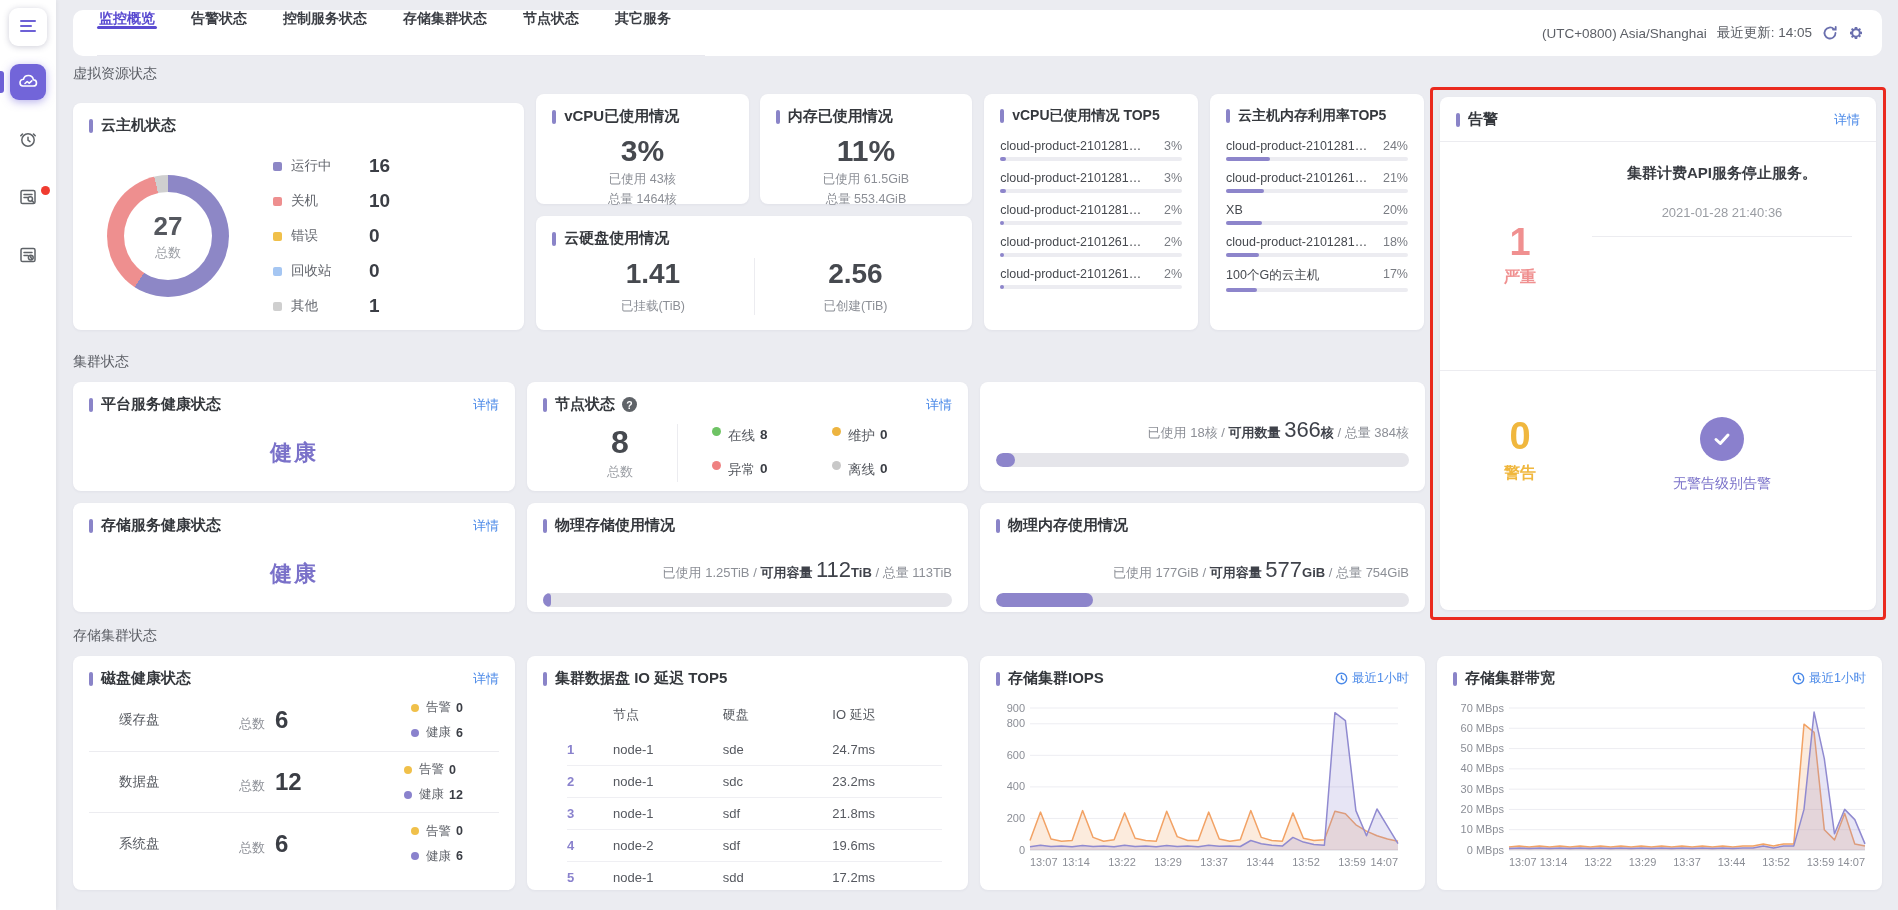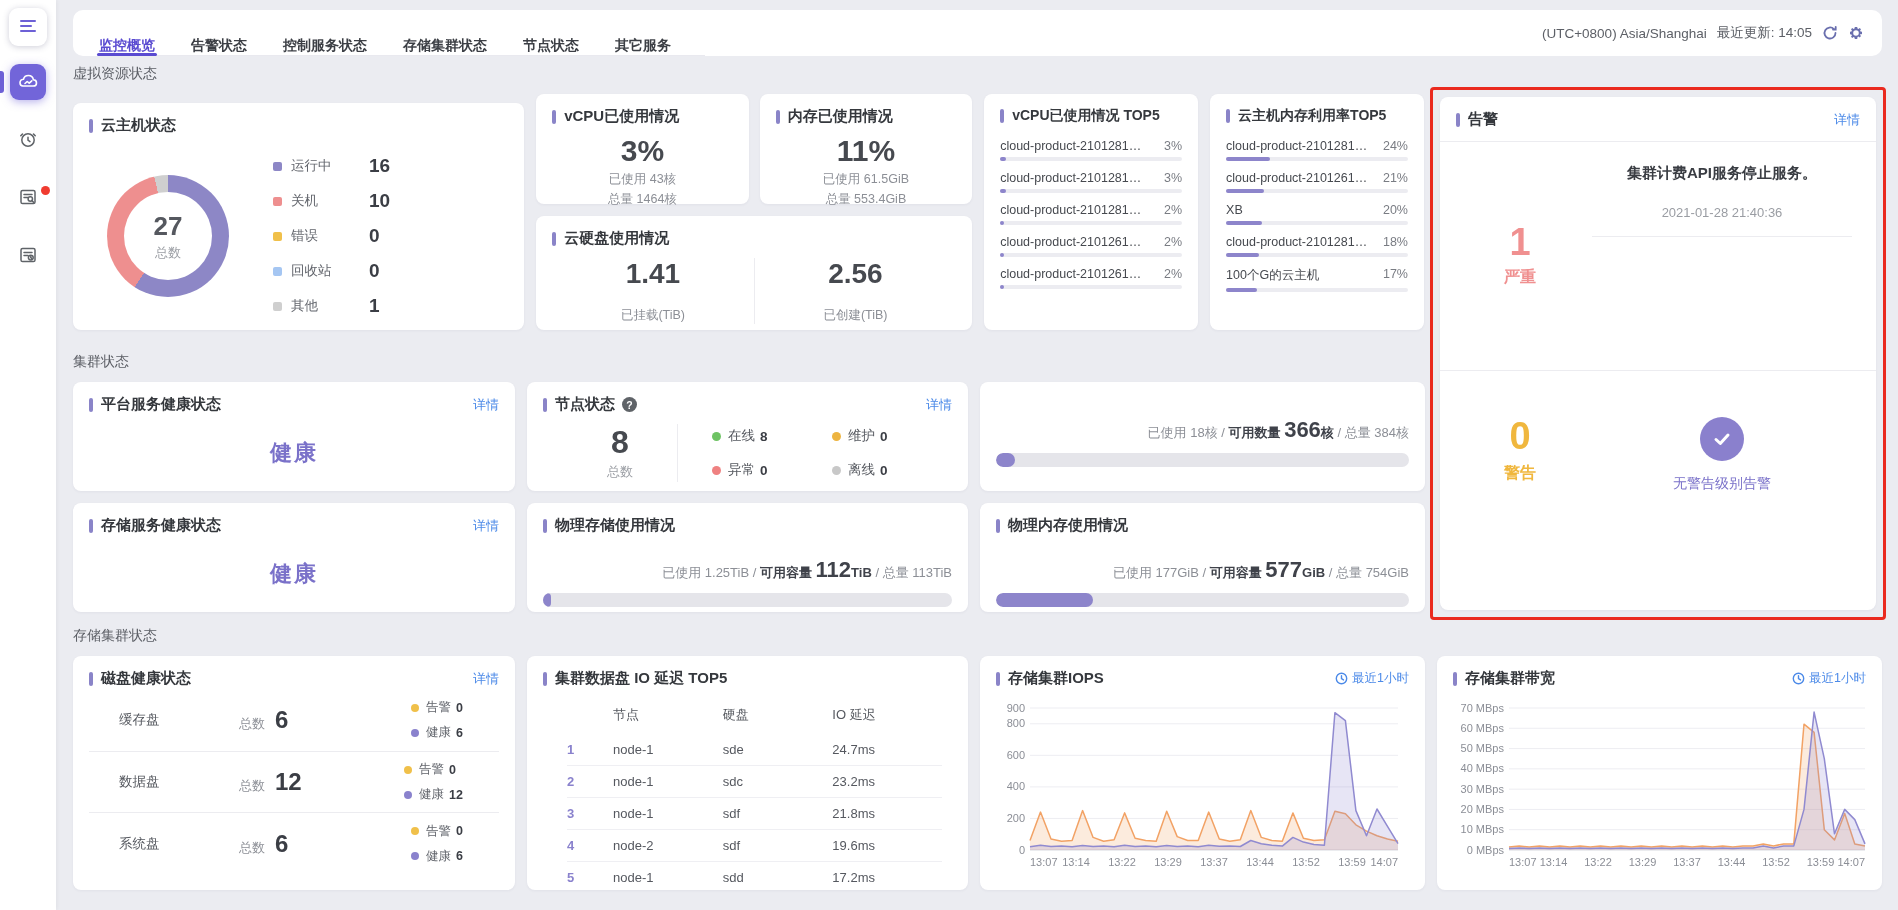--- a/index.html
+++ b/index.html
@@ -11,21 +11,21 @@
   .menu-btn { width:38px; height:38px; margin:8px auto 18px; background:#fff; border-radius:9px; box-shadow:0 1px 6px rgba(60,60,100,.25); display:flex; align-items:center; justify-content:center; cursor:pointer; }
   .side-item { position:relative; width:36px; height:36px; margin:0 auto 22px; border-radius:9px; display:flex; align-items:center; justify-content:center; color:#5f6368; cursor:pointer; }
   .side-item.active { background:#7265d9; color:#fff; box-shadow:0 2px 8px rgba(114,101,217,.5); }
   .notch { position:absolute; left:-10px; top:7px; width:4px; height:22px; background:#6d60d6; border-radius:0 3px 3px 0; }
   .red-dot { position:absolute; right:-4px; top:6px; width:9px; height:9px; border-radius:50%; background:#f03b30; }
 
   
   .main { margin-left:56px; padding:10px 16px 0 17px; }
 
   .topbar { height:46px; background:#fff; border-radius:10px; display:flex; align-items:center; padding:0 18px 0 24px; margin-bottom:4px; }
-  .tabs { display:flex; align-items:flex-end; height:100%; border-bottom:1px solid #e9e9ef; }
+  .tabs { display:flex; align-items:flex-start; height:100%; border-bottom:1px solid #e9e9ef; }
   .tab { position:relative; display:flex; align-items:center; padding:0 2px; margin-right:32px; font-size:14px; font-weight:bold; color:#3c3f45; cursor:pointer; }
   .tab.active { color:#5a4bd1; }
   .tab.active::after { content:""; position:absolute; left:0; right:0; bottom:-1px; height:3px; background:#5a4bd1; border-radius:2px; }
   .topbar-right { margin-left:auto; display:flex; align-items:center; gap:10px; color:#5d6067; font-size:13.5px; }
   .tb-icon { color:#6a6fae; cursor:pointer; display:flex; }
 
   .sec-title { font-size:14px; color:#5a5d64; line-height:18px; margin:4px 0 12px; }
   .sec-title.mid { margin-top:22px; }
   .sec-title.store { margin-top:14px; }
 
@@ -57,21 +57,21 @@
   .lg-sq { width:9px; height:9px; border-radius:2px; margin-right:9px; flex:none; }
   .lg-label { width:78px; color:#63666d; font-size:13.5px; }
   .lg-val { font-weight:bold; font-size:19px; color:#3b3e45; }
 
   .pct-big { font-size:30px; font-weight:bold; color:#46494f; margin-top:8px; }
   .mini-sub { font-size:12.5px; color:#8c8f96; margin-top:3px; }
   .wide-body { display:flex; margin-top:10px; }
   .wide-half { flex:1; text-align:center; }
   .wide-half + .wide-half { border-left:1px solid #ececf0; }
   .wide-num { font-size:28px; font-weight:bold; color:#46494f; }
-  .wide-sub { font-size:12.5px; color:#8c8f96; margin-top:17px; }
+  .wide-sub { font-size:12.5px; color:#8c8f96; margin-top:8px; }
 
   .t5-list { margin-top:14px; display:flex; flex-direction:column; gap:10px; }
   .t5line { display:flex; justify-content:space-between; font-size:12.5px; color:#46494f; }
   .t5val { color:#797c83; }
   .t5track { height:4px; background:#ececf1; border-radius:2px; margin-top:4px; }
   .t5fill { height:4px; background:#8d85cb; border-radius:2px; min-width:4px; }
 
   
   .alarm-col { flex:1; position:relative; }
   .alarm-box { position:absolute; top:27px; left:-6px; right:-4px; height:533px; border:3px solid #ea2a1f; border-radius:4px; padding:7px; }
@@ -93,25 +93,25 @@
   
   .row2 { display:grid; grid-template-columns:442px 441px 445px; grid-auto-rows:109px; column-gap:12px; row-gap:16px;gap:12px; }
   .health-word { text-align:center; font-size:22px; font-weight:bold; color:#7a71c9; margin-top:24px; letter-spacing:2px; }
   .node-body { display:flex; align-items:center; margin-top:10px; padding-left:30px; }
   .node-total { width:96px; text-align:center; }
   .node-num { font-size:32px; font-weight:bold; color:#46494f; line-height:1.1; }
   .node-sub { font-size:13px; color:#9a9da3; margin-top:2px; }
   .node-vdiv { width:1px; height:58px; background:#ececf0; margin:0 34px 0 10px; }
   .node-legend { display:grid; grid-template-columns:120px 120px; row-gap:16px; }
   .dot { display:inline-block; width:9px; height:9px; border-radius:50%; margin-right:7px; }
-  .nl-item { font-size:13.5px; color:#55585f; display:flex; align-items:center; }
+  .nl-item { font-size:13.5px; color:#55585f; display:flex; }
   .nl-item b { margin-left:5px; color:#3b3e45; }
   .usage-line { text-align:right; margin-top:22px; color:#8c8f96; font-size:13px; }
   .usage-line .strong { color:#3f424a; font-weight:bold; }
-  .usage-line .bignum { color:#3f424a; font-weight:bold; font-size:22px; }
+  .usage-line .bignum { color:#3f424a; font-weight:normal; font-size:22px; }
   .bar-track { height:14px; background:#e5e5ea; border-radius:7px; margin-top:10px; overflow:hidden; }
   .bar-fill { height:100%; background:#8d85cb; border-radius:7px; min-width:8px; }
   .help-circle { width:15px; height:15px; border-radius:50%; background:#5f6368; color:#fff; font-size:10.5px; font-weight:bold; display:inline-flex; align-items:center; justify-content:center; margin-left:7px; cursor:pointer; }
 
   
   .row3 { display:flex; gap:12px; height:234px; }
   .dh-card { width:442px; }
   .dh-rows { display:flex; flex-direction:column; margin-top:2px; }
   .dh-row { flex:1; display:flex; align-items:center; padding:9px 6px 9px 30px; }
   .dh-row + .dh-row { border-top:1px solid #ececf0; }

